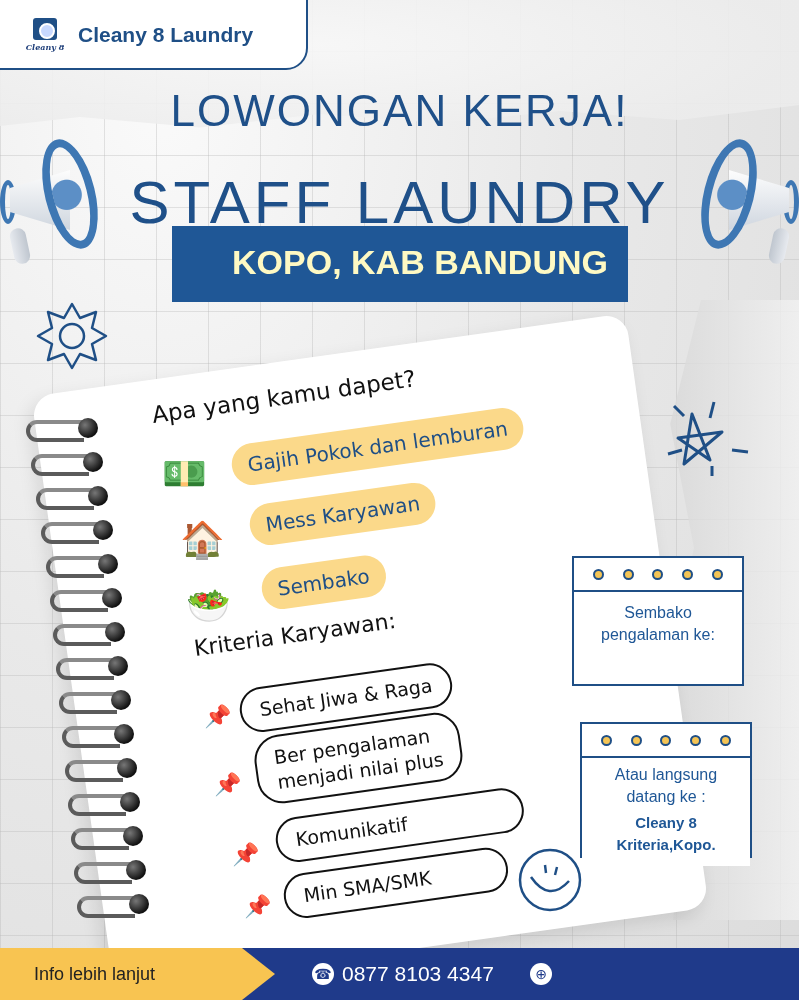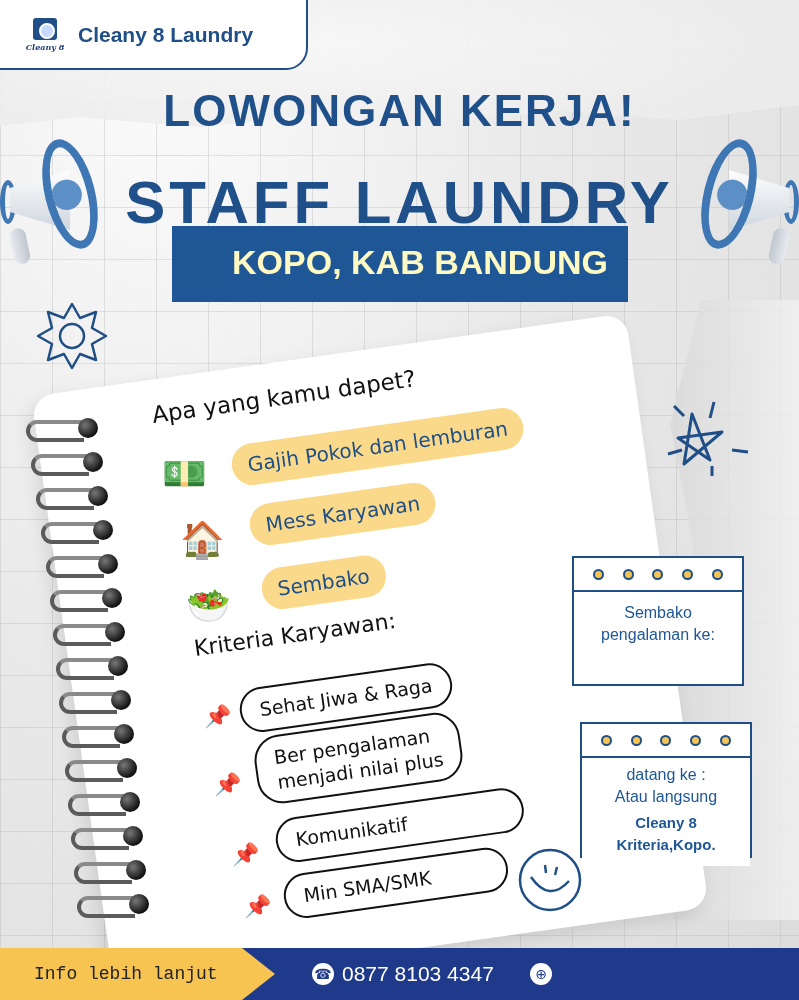--- a/index.html
+++ b/index.html
@@ -48,21 +48,21 @@
     border-radius: 50%; background: #c8d9ff; border: 2px solid #fff;
   }
   .brand-logo .logo-text { font-size: 8px; font-weight: bold; font-style: italic; color: #1f3f7a; font-family: "DejaVu Serif", serif; margin-top: 2px; }
   .brand-name {
     margin-left: 10px; color: #1f4f86; font-size: 21px; font-weight: 600;
     font-family: "Liberation Sans", sans-serif;
   }
 
   .title1, .title2 {
     position: absolute; left: 0; width: 799px; text-align: center;
-    color: #1f5089; font-weight: bold; font-family: "Liberation Sans", sans-serif;
+    color: #1f5089; font-weight: normal; font-family: "Liberation Sans", sans-serif;
     letter-spacing: 2px;
   }
   .title1 { top: 86px; font-size: 44px; }
   .title2 { top: 140px; font-size: 60px; letter-spacing: 4px; margin-top: 28px; }
 
   .location {
     position: absolute; left: 172px; top: 226px; width: 456px; height: 76px;
     background: #1f5796; color: #fef9c3; text-align: center;
     font-family: "Liberation Sans", sans-serif; font-weight: bold; font-size: 34px;
     line-height: 72px;
@@ -155,21 +155,21 @@
   .cal .body { padding: 10px 6px; background: #fff; }
   .cal .line { font-size: 16px; line-height: 22px; }
   .cal .strong { font-size: 17px; font-weight: 900; line-height: 26px; }
 
   
   .footer { position: absolute; left: 0; top: 948px; width: 799px; height: 52px; background: #1f3a8a; }
   .footer-cta {
     position: absolute; left: 0; top: 0; width: 275px; height: 52px;
     background: #f8c451; clip-path: polygon(0 0, 88% 0, 100% 50%, 88% 100%, 0 100%);
     color: #222; font-size: 18px; line-height: 52px; padding-left: 34px;
-    font-family: Liberation Mono, monospace;
+    font-family: Liberation Sans, sans-serif;
   }
   .footer-item {
     position: absolute; top: 0; height: 52px; display: flex; align-items: center;
     color: #fff; font-size: 21px; font-family: "Liberation Sans", sans-serif;
   }
   .footer-icon {
     width: 22px; height: 22px; border-radius: 50%; background: #fff; color: #1f3a8a;
     display: inline-flex; align-items: center; justify-content: center; font-size: 14px; margin-right: 8px;
   }
 </style>
@@ -340,22 +340,22 @@
 
 <div class="cal" style="left:580px;top:722px;height:136px">
   <div class="rings">
     <span class="dot"></span>
       <span class="dot"></span>
       <span class="dot"></span>
       <span class="dot"></span>
       <span class="dot"></span>
   </div>
   <div class="body" style="padding-top:6px">
+    <div class="line">Atau langsung</div>
     <div class="line">datang ke :</div>
-    <div class="line">Atau langsung</div>
     <div class="strong" style="font-size:15px;line-height:22px;margin-top:4px">Cleany 8</div>
     <div class="strong" style="font-size:15px;line-height:22px">Kriteria,Kopo.</div>
   </div>
 </div>
 
 <div class="footer">
   <div class="footer-cta">Info lebih lanjut</div>
   <div class="footer-item" style="left:312px">
     <span class="footer-icon">☎</span>
     <span>0877 8103 4347</span>

